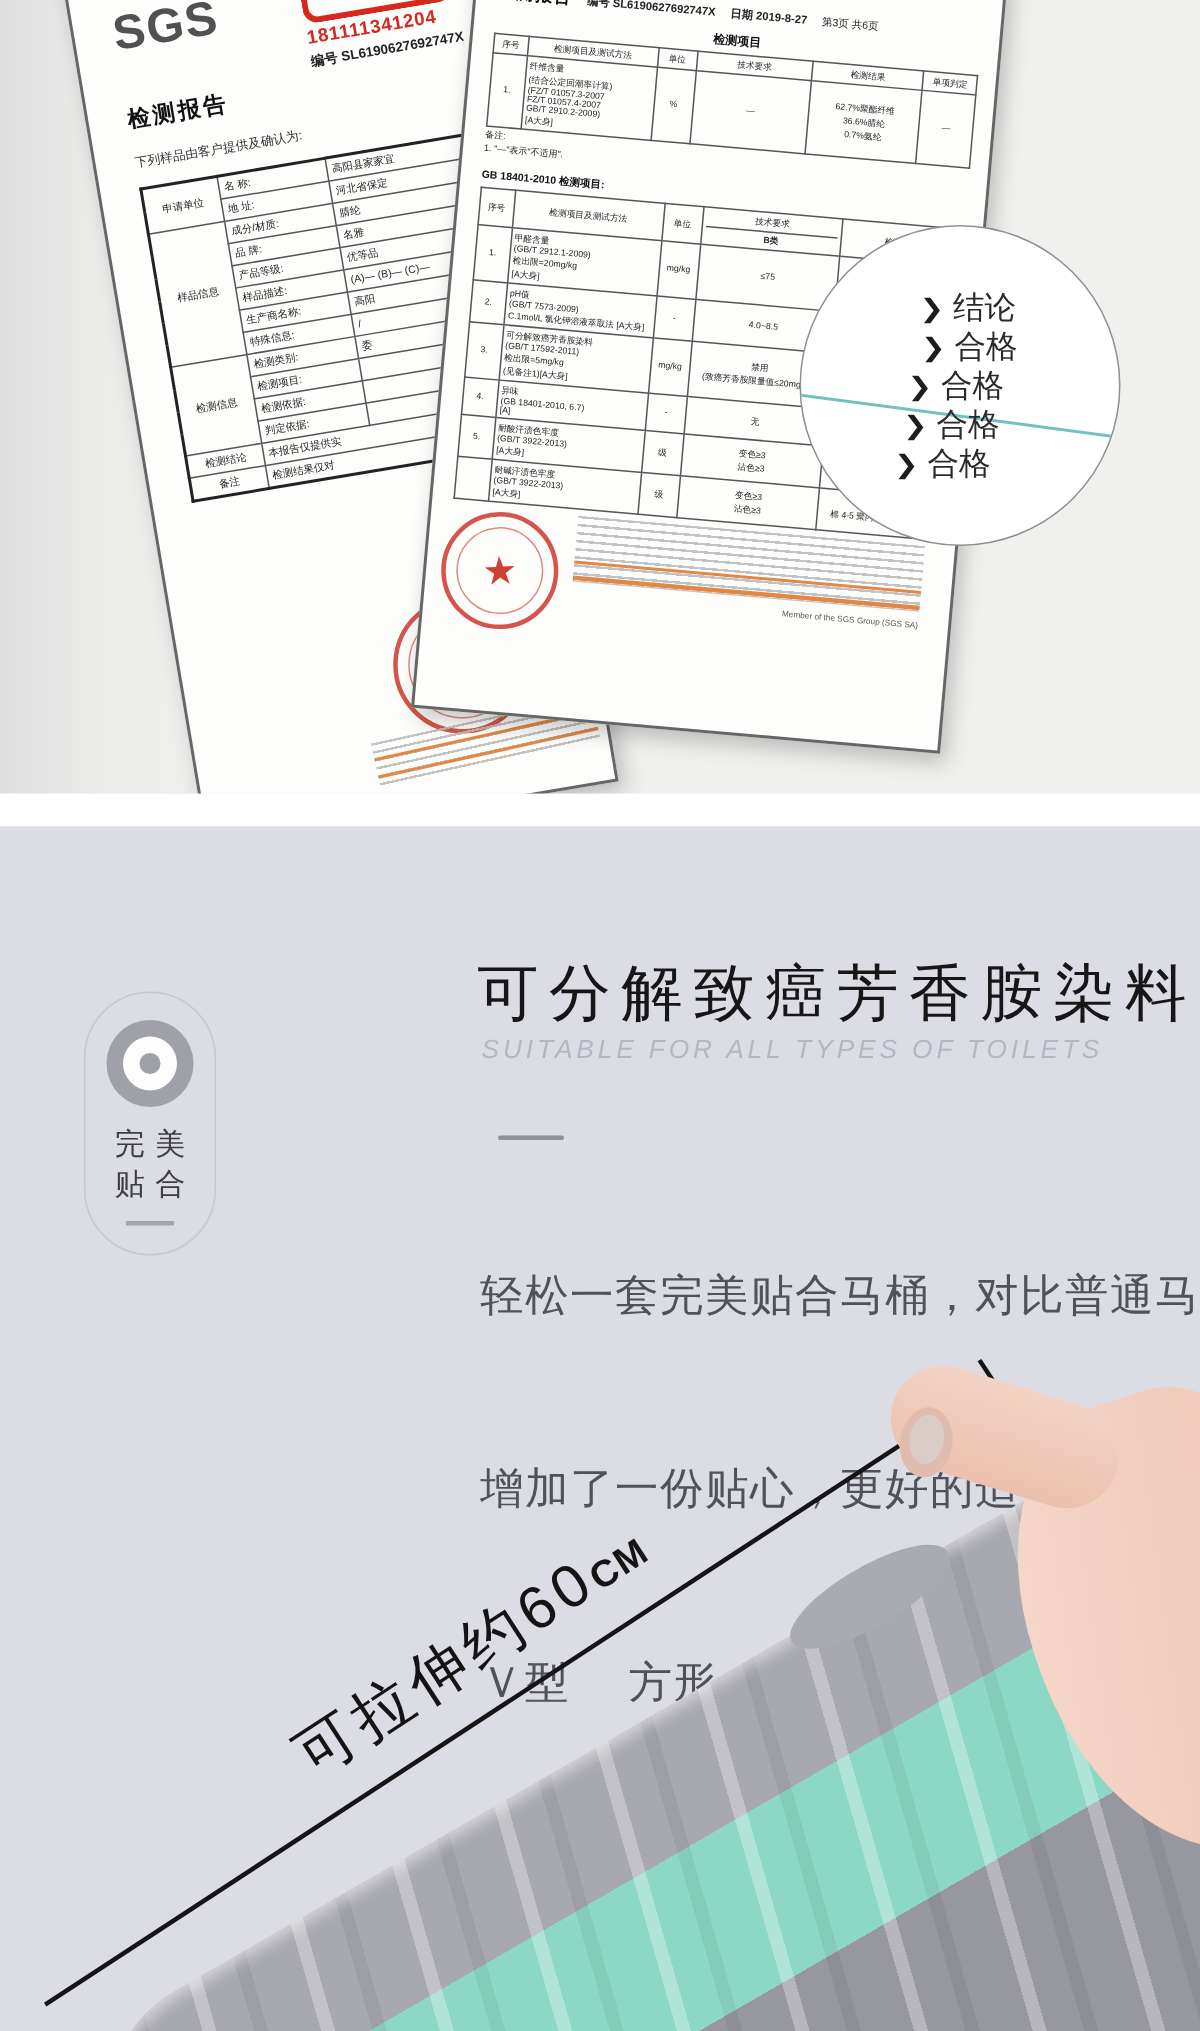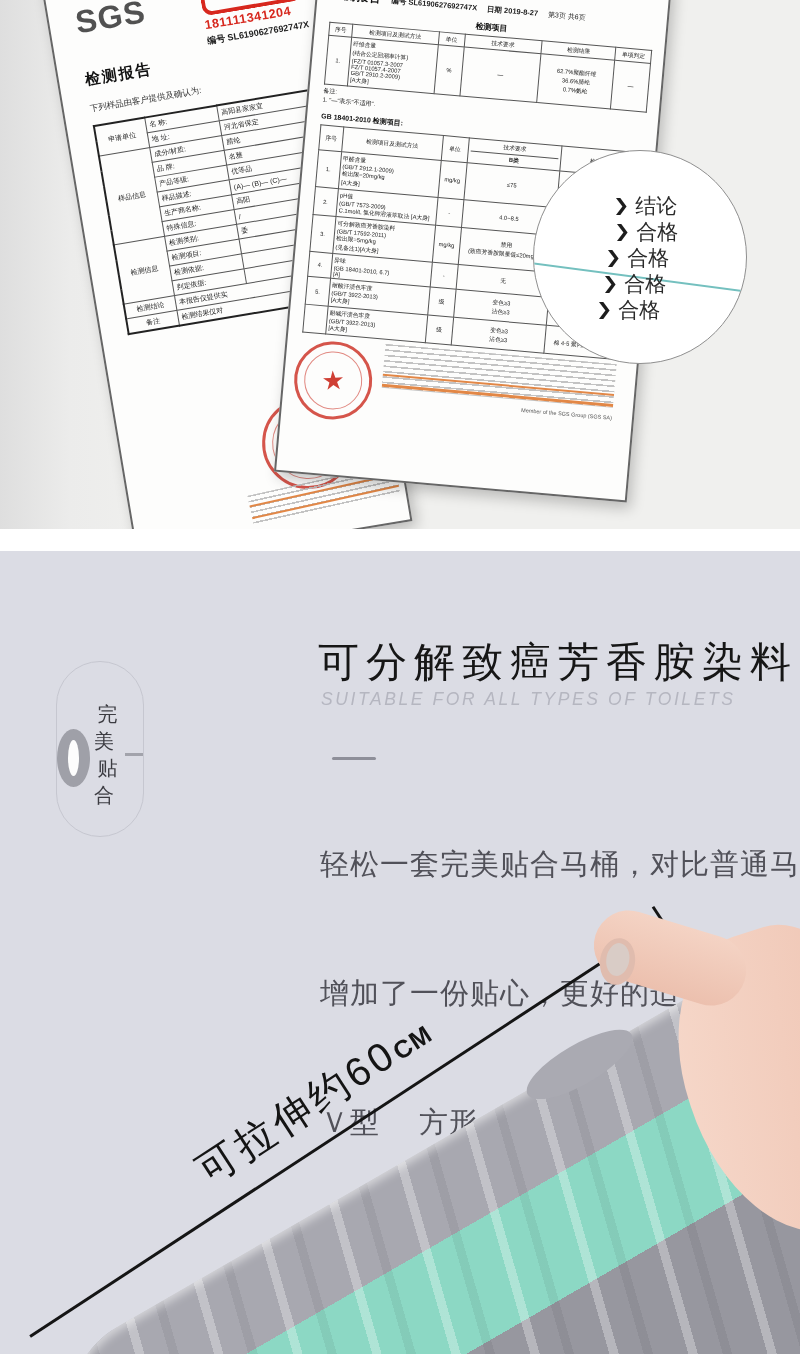--- a/index.html
+++ b/index.html
@@ -55,21 +55,21 @@
   .callout{position:absolute;left:533px;top:150px;width:212px;height:212px;border-radius:50%;
            background:#fff;border:1px solid #8f8f8f;z-index:4;overflow:hidden;}
   .chord{position:absolute;left:-6px;top:126px;width:232px;height:2.4px;background:#74c0bf;transform:rotate(7.5deg);}
   .co-items{position:absolute;left:60px;top:42px;list-style:none;margin:0;padding:0;}
   .co-items li{height:26px;line-height:26px;font-size:21px;color:#2a2a2a;display:flex;align-items:center;gap:7px;}
   .co-items li .arr{font-size:17px;font-weight:bold;color:#1d1d1d;transform:scaleX(1.15);}
   .ind0{margin-left:20px;} .ind1{margin-left:21px;} .ind2{margin-left:12px;} .ind3{margin-left:9px;} .ind4{margin-left:3px;}
   
   .section-main{position:absolute;left:0;top:551px;width:800px;height:803px;background:#dbdce4;overflow:hidden;}
   .badge{position:absolute;left:56px;top:110px;width:86px;height:174px;border:1px solid #c6c7d0;border-radius:44px;
-         display:flex;flex-direction:row;align-items:center;}
+         display:flex;flex-direction:column;align-items:center;}
   .bullseye{margin-top:18px;width:58px;height:58px;border-radius:50%;background:#9fa0a8;position:relative;}
   .bullseye::before{content:"";position:absolute;inset:11px;border-radius:50%;background:#fdfdfd;}
   .bullseye::after{content:"";position:absolute;inset:22px;border-radius:50%;background:#9fa0a8;}
   .badge-txt{margin-top:12px;font-size:20px;color:#3c3c42;letter-spacing:7px;line-height:27px;text-align:center;text-indent:7px;}
   .badge-dash{margin-top:10px;width:32px;height:3px;background:#a2a3ab;}
   .f-title{position:absolute;left:318px;top:84px;font-size:41px;color:#161616;letter-spacing:7px;white-space:nowrap;}
   .f-sub{position:absolute;left:321px;top:138px;font-size:17.5px;color:#b5b6c0;letter-spacing:2.6px;white-space:nowrap;font-style:italic;}
   .f-dash{position:absolute;left:332px;top:206px;width:44px;height:3px;background:#8e8f99;border-radius:2px;}
   .f-para{position:absolute;left:320px;top:206px;font-size:29px;color:#515159;line-height:43px;letter-spacing:1px;white-space:pre;}
   

